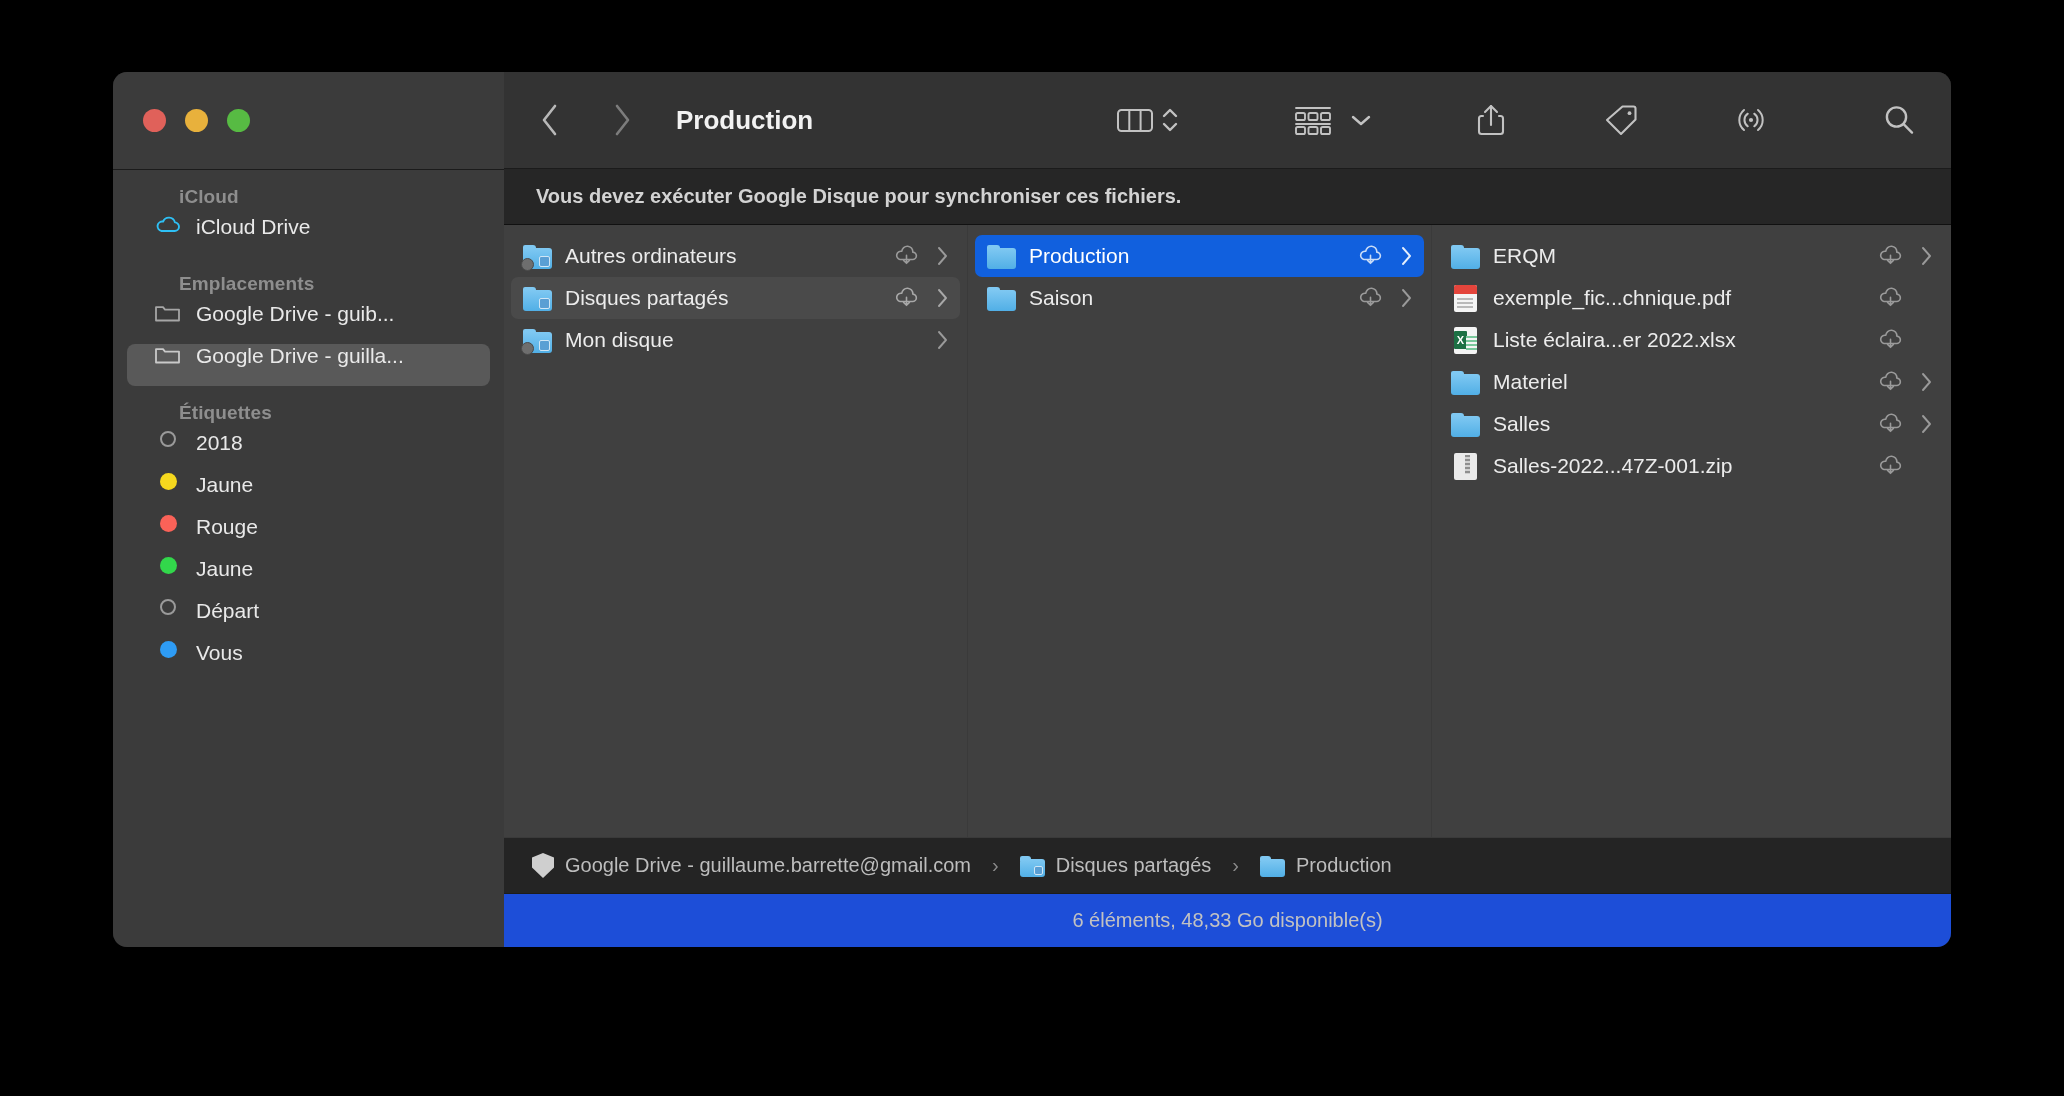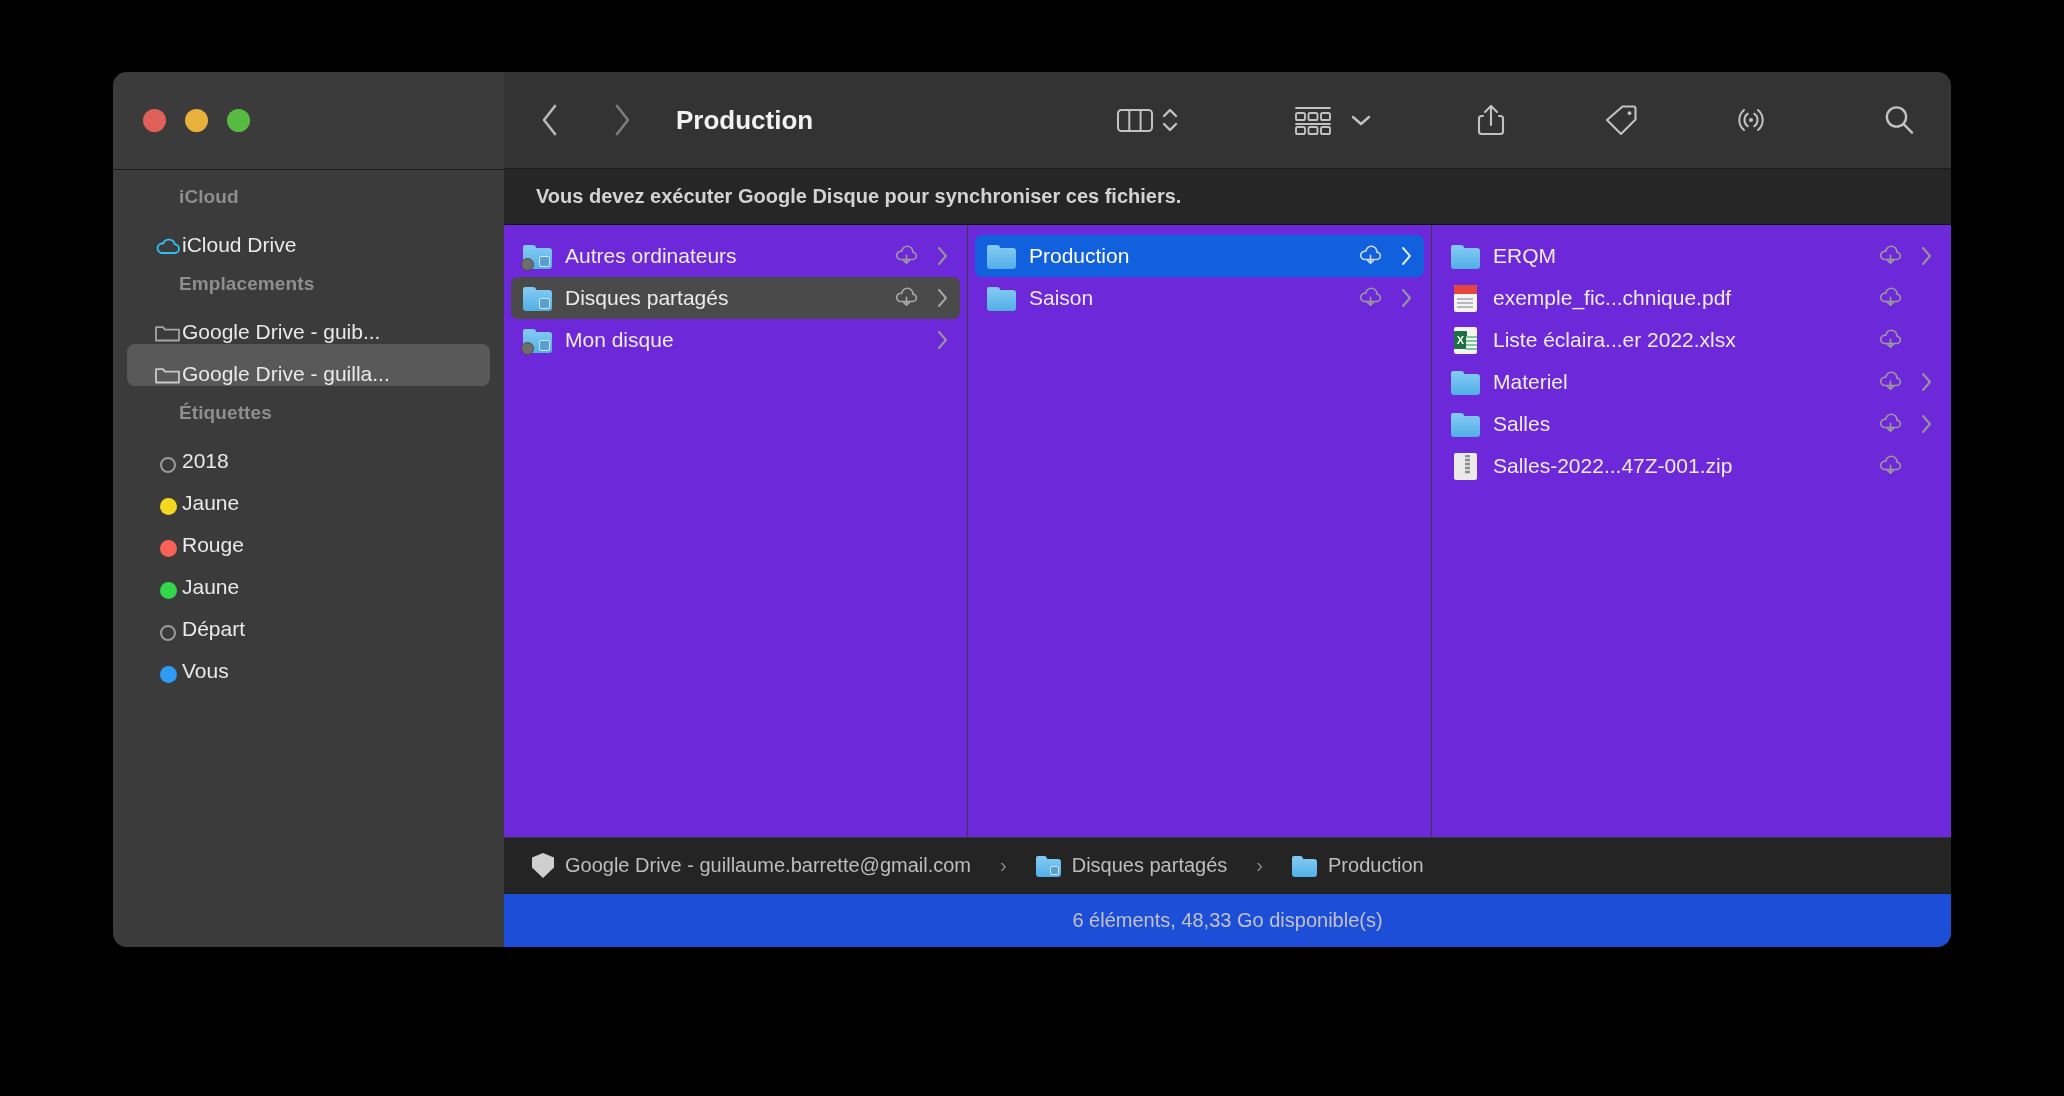--- a/index.html
+++ b/index.html
@@ -52,21 +52,22 @@
   .sb-section {
     font-size:19px;
     color:#8e8e8e;
     font-weight:600;
     padding:16px 0 7px 27px;
     letter-spacing:.1px;
     margin-left:39px;
   }
   .sb-item {
     height:42px;
-    display:flex; align-items:flex-end;
+    display:flex; align-items:flex-start;
+    gap:14px;
     padding:0 16px 0 27px;
     margin:0 14px;
     border-radius:8px;
     color:#e9e9e9;
     font-size:21px;
     white-space:nowrap;
   }
   .sb-item.selected { background:#595959; }
   .sb-ico { width:28px; flex:none; display:flex; align-items:center; justify-content:center; }
   .sb-label { overflow:hidden; text-overflow:ellipsis; white-space:nowrap; }
@@ -101,21 +102,21 @@
 
   #banner {
     height:56px; flex:none;
     background:#262626;
     display:flex; align-items:center;
     padding-left:32px;
     border-bottom:1px solid #111;
   }
   #banner-text { font-size:20px; font-weight:700; color:#d3d3d3; }
 
-  #columns { flex:1; display:flex; min-height:0; background:#6d28d9; }
+  #columns { flex:1; display:flex; min-height:0; background:#404040; }
   .column {
     width:464px; flex:none;
     border-right:1px solid #3a3a3a;
     padding:10px 0 0 0;
     overflow:hidden;
   }
   .column:last-child { flex:1; width:auto; border-right:none; }
 
   .row {
     height:42px;
@@ -171,21 +172,21 @@
   .zip-strip { position:absolute; left:14px; top:2px; width:5px; height:19px;
                background:repeating-linear-gradient(#8e8e8e 0 2px, #d0d0d0 2px 4px); }
 
   
   #pathbar {
     height:56px; flex:none;
     background:#242424;
     border-top:1px solid #3a3a3a;
     display:flex; align-items:center;
     padding-left:28px;
-    gap:16px;
+    gap:8px;
   }
   .crumb { display:flex; align-items:center; gap:11px; color:#bdbdbd; font-size:20px; white-space:nowrap; }
   .crumb-sep { color:#8a8a8a; font-size:20px; padding:0 13px; }
   .shield {
     width:22px; height:25px;
     background:#cfcfcf;
     clip-path:polygon(50% 0%, 100% 18%, 100% 58%, 50% 100%, 0% 58%, 0% 18%);
   }
 
   #statusbar {

